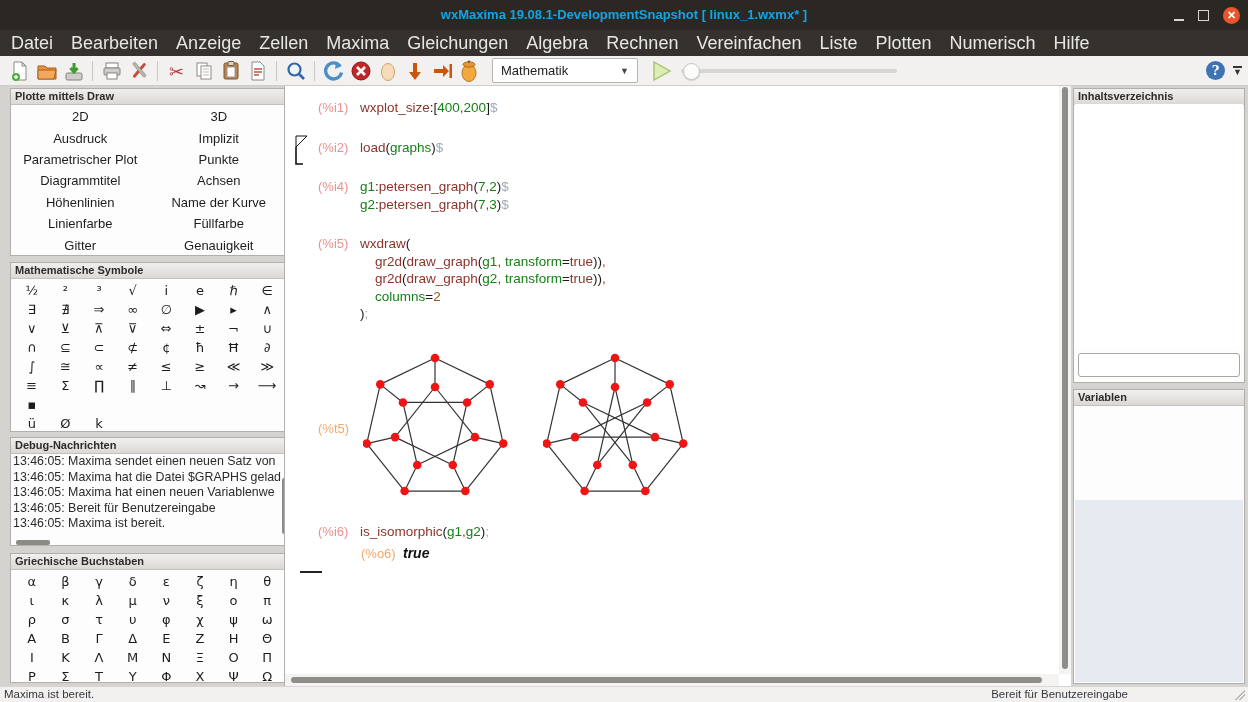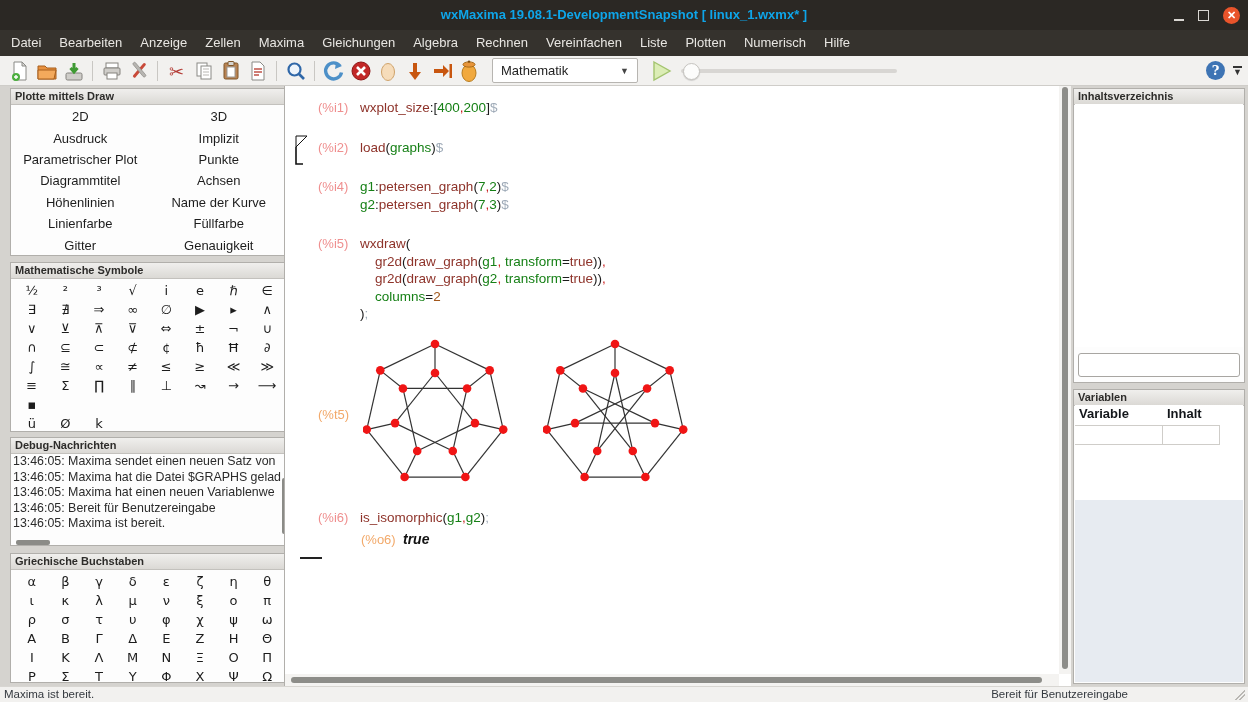--- a/index.html
+++ b/index.html
@@ -12,21 +12,21 @@
   .title{position:absolute;left:0;right:0;top:0;height:30px;line-height:30px;text-align:center;
          color:#0ea5e9;font-weight:bold;font-size:13px;}
   .winctl{position:absolute;right:8px;top:0;height:30px;display:flex;align-items:center;gap:14px;}
   .wbtn{width:16px;height:16px;display:flex;align-items:center;justify-content:center;color:#d9d6d2;font-size:12px;}
   .wbtn.min{border-bottom:2px solid #d9d6d2;height:10px;width:10px;}
   .wbtn.max{border:1.5px solid #d9d6d2;width:9px;height:9px;}
   .wbtn.close{width:17px;height:17px;border-radius:50%;background:#e9542b;color:#fff;font-size:11px;font-weight:bold;}
   
   .menubar{position:absolute;left:0;top:30px;width:1248px;height:26px;background:#35322d;
            display:flex;align-items:center;padding-left:2px;box-sizing:border-box;}
-  .menu-item{color:#e8e6e2;font-size:13px;padding:0 9px;line-height:26px;}
+  .menu-item{color:#e8e6e2;font-size:18px;padding:0 9px;line-height:26px;}
   
   .toolbar{position:absolute;left:0;top:56px;width:1248px;height:30px;background:#f2f1ef;
            border-bottom:1px solid #cfcdc9;display:flex;align-items:center;padding:0 6px;box-sizing:border-box;}
   .tool{width:27px;height:26px;display:flex;align-items:center;justify-content:center;flex:0 0 auto;}
   .tsep{width:1px;height:20px;background:#c9c7c3;margin:0 5px;flex:0 0 auto;}
   .combo{width:128px;height:23px;background:#fff;border:1px solid #b7b5b1;border-radius:2px;
          display:flex;align-items:center;padding:0 8px;font-size:13px;color:#222;margin:0 10px;flex:0 0 auto;}
   .combo .arrow{margin-left:auto;font-size:9px;color:#444;}
   .slider{width:216px;height:23px;position:relative;margin-left:6px;flex:0 0 auto;}
   .slider .track{position:absolute;left:0;right:0;top:10px;height:4px;background:#d8d6d3;border-radius:2px;}
@@ -421,21 +421,21 @@
             <path d="M12 1 L1 1 L1 12 Z" fill="#fff" stroke="#111"></path>
             <path d="M1 12 L1 29 L8 29" fill="none" stroke="#111" stroke-width="1.6"></path>
           </svg></div>
         <div class="cell-label lbl-in">(%i2)</div>
         <div class="code"><div><span class="tok-fn">load</span><span class="tok-op">(</span><span class="tok-var">graphs</span><span class="tok-op">)</span><span class="tok-end">$</span></div></div>
       </div>
       <div class="cell" style="margin-bottom: 22px;">
         <div class="cell-label lbl-in">(%i4)</div>
         <div class="code"><div><span class="tok-var">g1</span><span class="tok-op">:</span><span class="tok-fn">petersen_graph</span><span class="tok-op">(</span><span class="tok-num">7</span><span class="tok-comma">,</span><span class="tok-num">2</span><span class="tok-op">)</span><span class="tok-end">$</span></div><div><span class="tok-var">g2</span><span class="tok-op">:</span><span class="tok-fn">petersen_graph</span><span class="tok-op">(</span><span class="tok-num">7</span><span class="tok-comma">,</span><span class="tok-num">3</span><span class="tok-op">)</span><span class="tok-end">$</span></div></div>
       </div>
-      <div class="cell" style="margin-bottom: 14px;">
+      <div class="cell" style="margin-bottom: 28px;">
         <div class="cell-label lbl-in">(%i5)</div>
         <div class="code"><div><span class="tok-fn">wxdraw</span><span class="tok-op">(</span></div><div><span class="tok-op">    </span><span class="tok-fn">gr2d</span><span class="tok-op">(</span><span class="tok-fn">draw_graph</span><span class="tok-op">(</span><span class="tok-var">g1</span><span class="tok-comma">,</span><span class="tok-op"> </span><span class="tok-var">transform</span><span class="tok-op">=</span><span class="tok-fn">true</span><span class="tok-op">))</span><span class="tok-comma">,</span></div><div><span class="tok-op">    </span><span class="tok-fn">gr2d</span><span class="tok-op">(</span><span class="tok-fn">draw_graph</span><span class="tok-op">(</span><span class="tok-var">g2</span><span class="tok-comma">,</span><span class="tok-op"> </span><span class="tok-var">transform</span><span class="tok-op">=</span><span class="tok-fn">true</span><span class="tok-op">))</span><span class="tok-comma">,</span></div><div><span class="tok-op">    </span><span class="tok-var">columns</span><span class="tok-op">=</span><span class="tok-brown">2</span></div><div><span class="tok-op">)</span><span class="tok-end">;</span></div></div>
       </div>
       <div class="cell graphs-row" style="margin-bottom: 16px;">
         <div class="cell-label lbl-out">(%t5)</div>
         <div class="graphs-box">
           <div><svg width="146" height="152">
               <g stroke="#333333" stroke-width="1.2">
                 <line x1="72" y1="7" x2="126.72820377276209" y2="33.35571386988865"></line>
                 <line x1="72" y1="7" x2="72" y2="36"></line>
@@ -534,30 +534,20 @@
 </div>
 
 <div class="sidebar-right">
   <div class="panel" style="top:2px;height:295px;">
     <div class="pcap">Inhaltsverzeichnis</div>
     <div class="toc-list"></div>
     <input class="toc-input" value="" style="">
   </div>
   <div class="panel" style="top:303px;height:295px;">
     <div class="pcap">Variablen</div>
-    <div class="vars-body">
-      <div class="vars-row">
-        <div class="vcell h c1">Variable</div>
-        <div class="vcell h c2">Inhalt</div>
-      </div>
-      <div class="vars-row">
-        <div class="vcell c1"></div>
-        <div class="vcell c2"></div>
-      </div>
-    </div>
     <div class="vars-fill"></div>
   </div>
 </div>
 
 <div class="statusbar">
   <span class="status-left">Maxima ist bereit.</span>
   <span class="status-right">Bereit für Benutzereingabe</span>
   <div class="grip"></div>
 </div>
 

